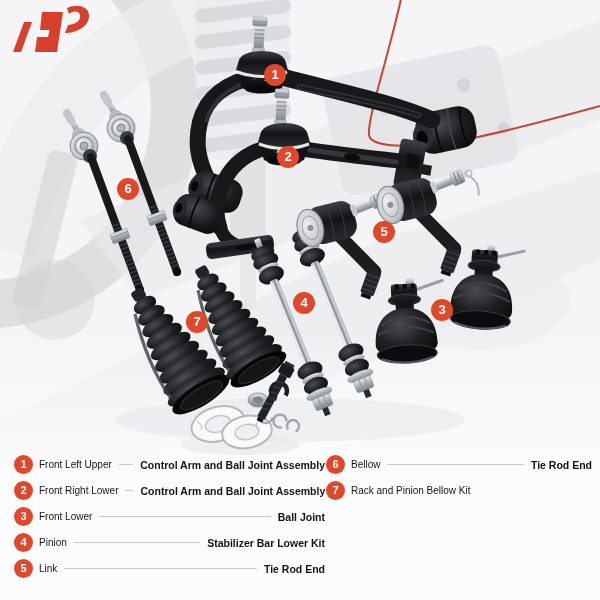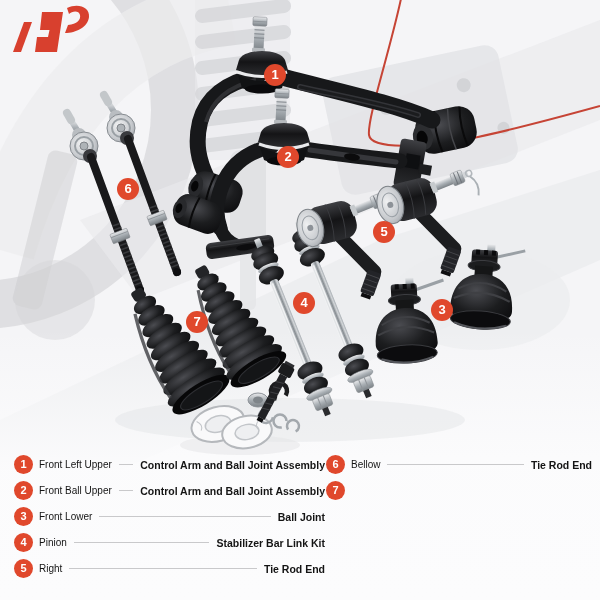--- a/index.html
+++ b/index.html
@@ -342,52 +342,53 @@
   <div class="legend">
     <div class="col col-left">
       <div class="lrow">
         <span class="badge-s">1</span>
         <span class="lbl">Front Left Upper</span>
         <span class="leader"></span>
         <span class="part">Control Arm and Ball Joint Assembly</span>
       </div>
       <div class="lrow">
         <span class="badge-s">2</span>
-        <span class="lbl">Front Ball Upper</span>
+        <span class="lbl">Front Right Lower</span>
         <span class="leader"></span>
         <span class="part">Control Arm and Ball Joint Assembly</span>
       </div>
       <div class="lrow">
         <span class="badge-s">3</span>
         <span class="lbl">Front Lower</span>
         <span class="leader"></span>
         <span class="part">Ball Joint</span>
       </div>
       <div class="lrow">
         <span class="badge-s">4</span>
         <span class="lbl">Pinion</span>
         <span class="leader"></span>
-        <span class="part">Stabilizer Bar Link Kit</span>
+        <span class="part">Stabilizer Bar Lower Kit</span>
       </div>
       <div class="lrow">
         <span class="badge-s">5</span>
-        <span class="lbl">Right</span>
+        <span class="lbl">Link</span>
         <span class="leader"></span>
         <span class="part">Tie Rod End</span>
       </div>
     </div>
     <div class="col col-right">
       <div class="lrow">
         <span class="badge-s">6</span>
         <span class="lbl">Bellow</span>
         <span class="leader"></span>
         <span class="part">Tie Rod End</span>
       </div>
       <div class="lrow no-line">
         <span class="badge-s">7</span>
+        <span class="lbl">Rack and Pinion Bellow Kit</span>
 
       </div>
     </div>
   </div>
 
   <svg class="logo" viewBox="0 0 110 60">
     <path d="M13,52 L24,22 L32,22 L21,52 Z" fill="#d8402e"></path>
     <path d="M42,12 L63,12 L57,52 L35,52 L37,37 L48,37 L49.5,30 L40,30 Z" fill="#d8402e"></path>
     <path d="M67,8 C78,3 90,7 89,17 C88,27 76,33 65,33 L68,25 C77,24 81,20 80,15 C79,10 72,11 69,14 Z" fill="#d8402e"></path>
   </svg>

